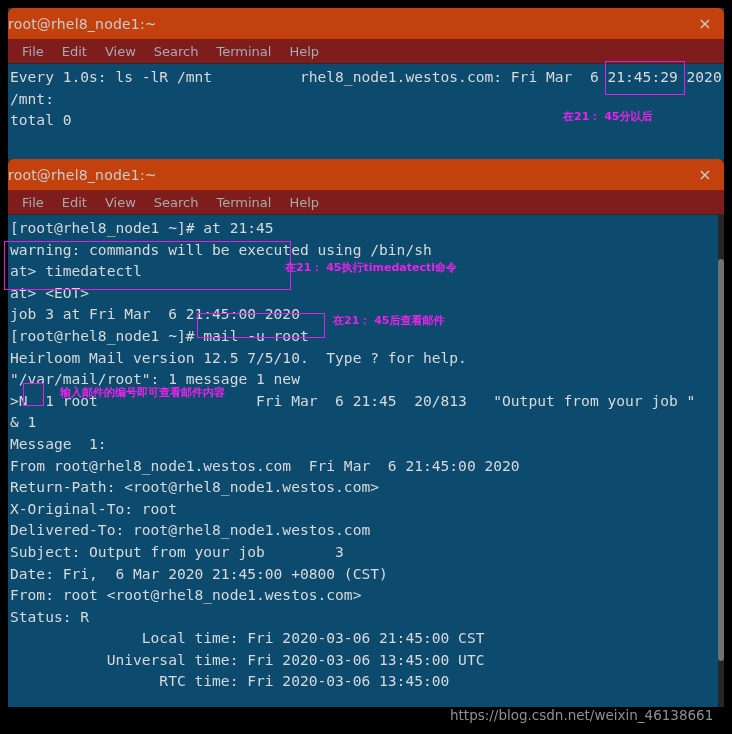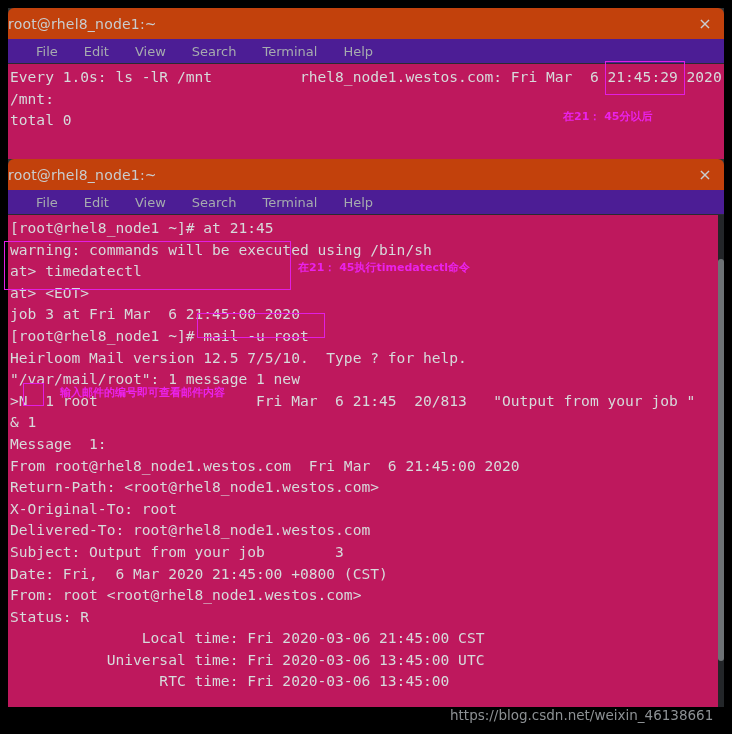--- a/index.html
+++ b/index.html
@@ -45,38 +45,38 @@
     width: 18px; height: 18px;
     line-height: 18px;
     text-align: center;
     font-family: "DejaVu Sans", "Liberation Sans", sans-serif;
     font-size: 16px;
     color: #c9ccce;
     cursor: pointer;
   }
   .menubar {
     height: 25px;
-    background: #4c1d95;
+    background: #7f1d1d;
     display: flex;
     align-items: center;
-    padding-left: 20px;
-    gap: 10px;
+    padding-left: 6px;
+    gap: 2px;
     border-bottom: 1px solid #282c30;
   }
   .menu-item {
     font-family: "DejaVu Sans", "Liberation Sans", sans-serif;
     font-size: 13px;
     color: #a6abaf;
     padding: 2px 8px;
     cursor: default;
     white-space: nowrap;
   }
   .term {
     position: relative;
-    background: #be185d;
+    background: #0c4a6e;
     overflow: hidden;
   }
   .term-inner {
     position: relative;
     padding: 2px 0 0 2px;
   }
   .line {
     font-family: "DejaVu Sans Mono", "Liberation Mono", monospace;
     font-size: 14.6px;
     line-height: 21.6px;
@@ -205,24 +205,25 @@
       </div>
     </div>
   </div>
 
   <div class="anno-box" style="left:605px; top:61px; width:80px; height:34px;"></div>
 
   <div class="anno-text" style="left:563px; top:111px;">在21： 45分以后</div>
 
   <div class="anno-box" style="left:4px; top:241px; width:287px; height:49px;"></div>
 
-  <div class="anno-text" style="left:298px; top:262px;text-align:center;">在21： 45执行timedatectl命令</div>
+  <div class="anno-text" style="left:285px; top:262px;text-align:center;">在21： 45执行timedatectl命令</div>
 
   <div class="anno-box" style="left:197px; top:313px; width:128px; height:25px;"></div>
 
+  <div class="anno-text" style="left:333px; top:315px;">在21： 45后查看邮件</div>
 
   <div class="anno-box" style="left:23px; top:383px; width:21px; height:23px;"></div>
 
   <div class="anno-text" style="left:60px; top:387px;">输入邮件的编号即可查看邮件内容</div>
 
   <div class="watermark" style="left:450px; top:707px;">https://blog.csdn.net/weixin_46138661</div>
 
 </div>
 
 </body></html>

